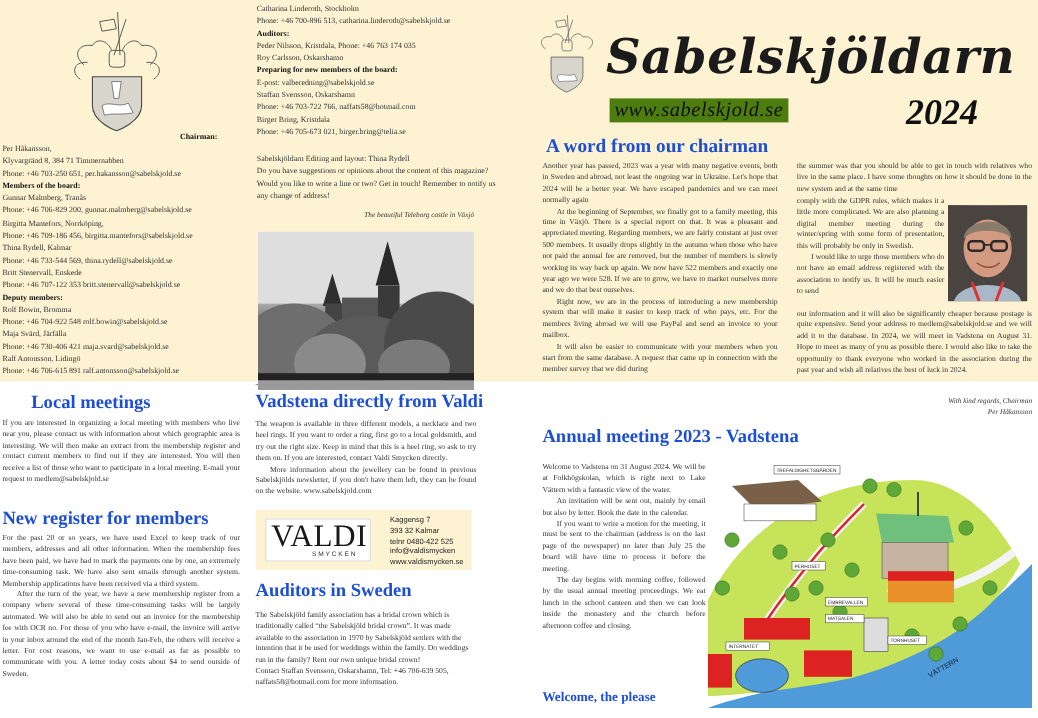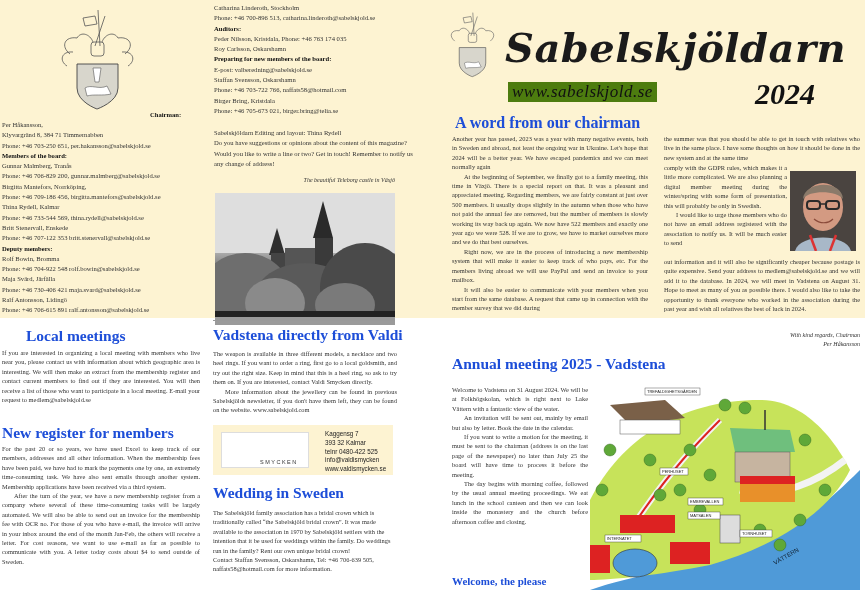--- a/index.html
+++ b/index.html
@@ -148,32 +148,33 @@
 <div class="abs" style="left:213px;top:320px;width:182px;height:1px;background:#999;"></div>
 
 <h2 class="abs sec" style="left:213px;top:326px;">Vadstena directly from Valdi</h2>
 <div class="abs small" style="left:213px;top:349px;width:184px;">
   <p>The weapon is available in three different models, a necklace and two heel rings. If you want to order a ring, first go to a local goldsmith, and try out the right size. Keep in mind that this is a heel ring, so ask to try them on. If you are interested, contact Valdi Smycken directly.</p>
   <p class="ind">More information about the jewellery can be found in previous Sabelskjölds newsletter, if you don't have them left, they can be found on the website. www.sabelskjold.com</p>
 </div>
 
 <div class="abs" id="valdi-ad">
   <div class="abs" id="valdi-logo">
+    <span id="valdi-word">VALDI</span>
     <span id="valdi-sub">SMYCKEN</span>
   </div>
   <div class="abs" id="valdi-info">
     <div>Kaggensg 7</div>
     <div>393 32 Kalmar</div>
     <div>telnr 0480-422 525</div>
     <div>info@valdismycken</div>
     <div>www.valdismycken.se</div>
   </div>
 </div>
 
-<h2 class="abs sec" style="left:213px;top:484px;">Wedding in Sweden</h2>
+<h2 class="abs sec" style="left:213px;top:484px;">Auditors in Sweden</h2>
 <div class="abs small" style="left:213px;top:508px;width:184px;text-align:left;">
   <p>The Sabelskjöld family association has a bridal crown which is traditionally called “the Sabelskjöld bridal crown”. It was made available to the association in 1970 by Sabelskjöld settlers with the intention that it be used for weddings within the family. Do weddings run in the family? Rent our own unique bridal crown!</p>
   <p>Contact Staffan Svensson, Oskarshamn, Tel: +46 706-639 505, naffats58@hotmail.com for more information.</p>
 </div>
 
 <div class="abs coa" style="left:445px;top:10px;">
   <svg width="55" height="68" viewBox="0 0 85 105">
     <g fill="none" stroke="#666" stroke-width="1">
       <path d="M28 12 L40 10 L42 18 L30 20 Z"></path>
       <line x1="43" y1="4" x2="45" y2="40"></line>
@@ -220,21 +221,21 @@
   </svg>
 </div>
 <div class="abs small" style="left:664px;top:257px;width:196px;">
   <p>out information and it will also be significantly cheaper because postage is quite expensive. Send your address to medlem@sabelskjold.se and we will add it to the database. In 2024, we will meet in Vadstena on August 31. Hope to meet as many of you as possible there. I would also like to take the opportunity to thank everyone who worked in the association during the past year and wish all relatives the best of luck in 2024.</p>
 </div>
 <div class="abs" style="left:700px;top:331px;width:160px;text-align:right;font-style:italic;font-size:6px;line-height:8.5px;color:#333;">
   <div>With kind regards, Chairman</div>
   <div>Per Håkansson</div>
 </div>
 
-<h2 class="abs sec" style="left:452px;top:355px;font-size:15.5px;">Annual meeting 2025 - Vadstena</h2>
+<h2 class="abs sec" style="left:452px;top:355px;font-size:15.5px;">Annual meeting 2023 - Vadstena</h2>
 <div class="abs small" style="left:452px;top:385px;width:136px;">
   <p>Welcome to Vadstena on 31 August 2024. We will be at Folkhögskolan, which is right next to Lake Vättern with a fantastic view of the water.</p>
   <p class="ind">An invitation will be sent out, mainly by email but also by letter. Book the date in the calendar.</p>
   <p class="ind">If you want to write a motion for the meeting, it must be sent to the chairman (address is on the last page of the newspaper) no later than July 25 the board will have time to process it before the meeting.</p>
   <p class="ind">The day begins with morning coffee, followed by the usual annual meeting proceedings. We eat lunch in the school canteen and then we can look inside the monastery and the church before afternoon coffee and closing.</p>
 </div>
 <h2 class="abs sec" style="left:452px;top:572px;font-size:11px;">Welcome, the please</h2>
 
 <div class="abs" id="map">
   <svg width="270" height="210" viewBox="0 0 270 210">

